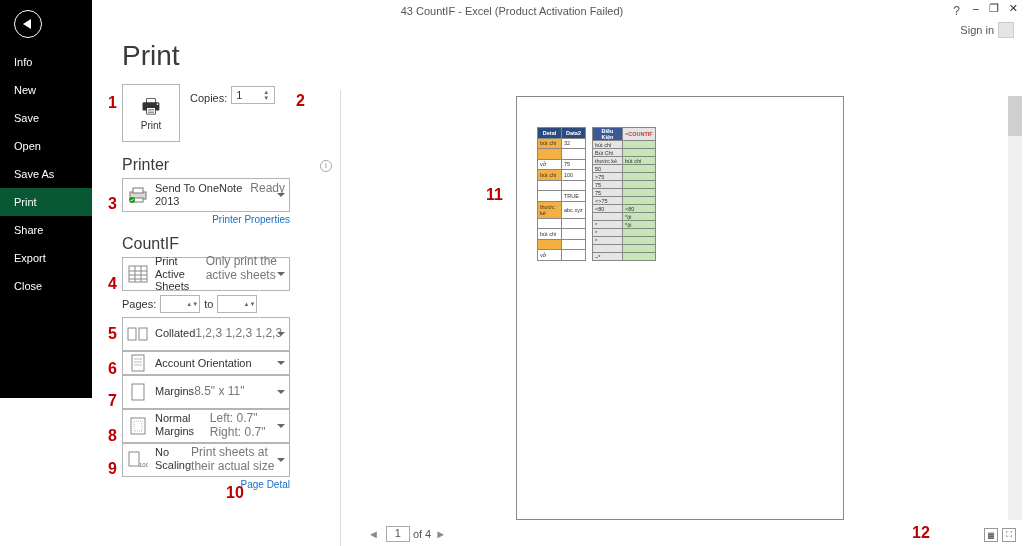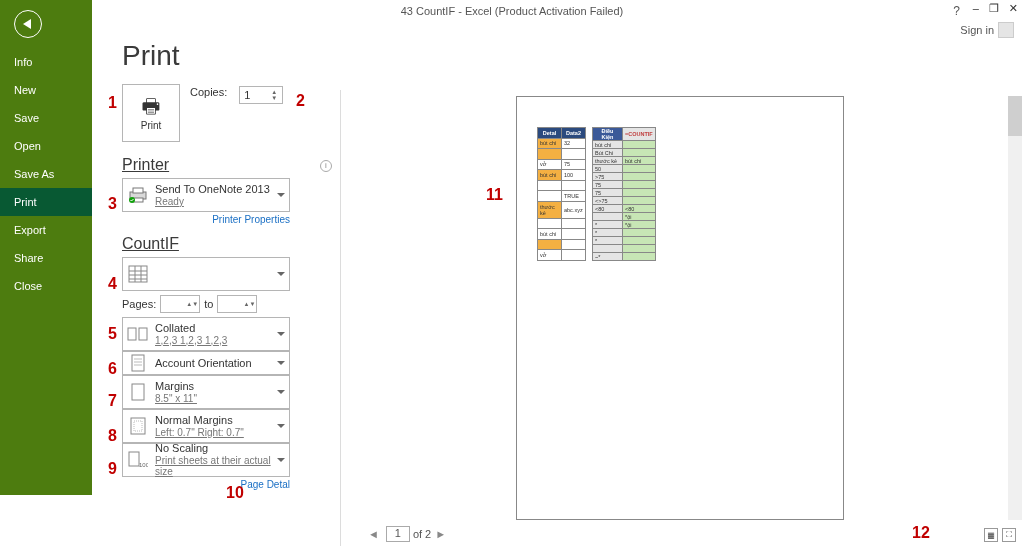--- a/index.html
+++ b/index.html
@@ -7,50 +7,50 @@
 
 
 .titlebar { position: absolute; top: 0; left: 0; right: 0; height: 22px; display: flex; align-items: center; justify-content: center; }
 .titlebar .title { font-size: 11px; color: #555; }
 .titlebar .win-controls { position: absolute; right: 6px; top: 2px; display: flex; gap: 10px; }
 .titlebar .help { position: absolute; right: 64px; top: 4px; color: #555; font-size: 12px; }
 .signin { position: absolute; right: 10px; top: 22px; font-size: 11px; color: #555; display: flex; align-items: center; gap: 4px; }
 .avatar { width: 16px; height: 16px; background: #e5e5e5; border: 1px solid #ccc; display: inline-block; }
 
 
-.sidebar { position: absolute; left: 0; top: 0; width: 92px; height: 495px; background: #4d7c0f; color: #fff; padding-top: 10px; }
+.sidebar { position: absolute; left: 0; top: 0; width: 92px; height: 398px; background: #000000; color: #fff; padding-top: 10px; }
 .back-circle { width: 28px; height: 28px; border: 1px solid #fff; border-radius: 50%; display: flex; align-items: center; justify-content: center; margin-left: 14px; margin-bottom: 10px; cursor: pointer; }
 .back-arrow { width: 0; height: 0; border-top: 5px solid transparent; border-bottom: 5px solid transparent; border-right: 8px solid #fff; margin-right: 2px; }
 .nav-item { padding: 8px 14px; font-size: 11px; cursor: pointer; }
 .nav-item.active { background: #085933; }
 .nav-spacer { height: 22px; }
 
 
 .panel { position: absolute; left: 92px; top: 40px; width: 240px; height: 500px; padding-left: 30px; }
 .page-title { font-size: 28px; color: #3a3a3a; font-weight: 300; margin-bottom: 12px; }
 
 .print-row { display: flex; align-items: flex-start; gap: 10px; margin-bottom: 14px; }
 .print-btn { width: 58px; height: 58px; border: 1px solid #b5b5b5; display: flex; flex-direction: column; align-items: center; justify-content: center; cursor: pointer; }
 .printer-glyph { font-size: 20px; line-height: 1; }
 .print-btn-label { font-size: 10px; margin-top: 4px; }
-.copies-row { display: flex; align-items: flex-start; gap: 12px; font-size: 11px; margin-top: 2px; }
+.copies-row { display: flex; align-items: flex-end; gap: 4px; font-size: 11px; margin-top: 2px; }
 .spinner { width: 44px; height: 18px; border: 1px solid #b5b5b5; display: flex; align-items: center; padding-left: 4px; position: relative; background: #fff; }
 .spinner .arrows { position: absolute; right: 1px; top: 0; bottom: 0; width: 10px; display: flex; flex-direction: column; justify-content: center; font-size: 6px; line-height: 6px; color: #666; }
 
-.section-label { font-size: 16px; color: #3a3a3a; font-weight: 300; margin-bottom: 4px; position: relative; text-decoration: underline; }
+.section-label { font-size: 16px; color: #3a3a3a; font-weight: 300; margin-bottom: 4px; position: relative; }
 .info-icon { position: absolute; right: 0; top: 4px; width: 12px; height: 12px; border: 1px solid #aaa; border-radius: 50%; font-size: 8px; text-align: center; line-height: 10px; color: #888; }
 
 .dropdown { width: 168px; height: 34px; border: 1px solid #b5b5b5; display: flex; align-items: center; padding: 3px 4px; position: relative; background: #fff; cursor: pointer; gap: 6px; }
 .dropdown.tiny { width: 40px; height: 18px; }
 .dropdown .caret { position: absolute; right: 4px; top: 50%; transform: translateY(-50%); width: 0; height: 0; border-left: 4px solid transparent; border-right: 4px solid transparent; border-top: 4px solid #666; }
 .dd-icon { width: 22px; height: 22px; display: flex; align-items: center; justify-content: center; flex-shrink: 0; }
 .dd-icon svg { display: block; }
-.dd-text { display: flex; flex-direction: column; line-height: 1.15; }
+.dd-text { display: flex; flex-direction: row; line-height: 1.15; }
 .dd-title { font-size: 11px; color: #333; }
-.dd-sub { font-size: 10px; color: #777; text-decoration: underline; }
+.dd-sub { font-size: 12px; color: #777; }
 
 .link { color: #1a6fc4; font-size: 10px; cursor: pointer; text-align: right; width: 168px; margin-top: 2px; display: block; }
 
 .pages-row { display: flex; align-items: center; gap: 4px; font-size: 11px; margin: 4px 0; }
 
 
 .callout { position: absolute; color: #c00000; font-weight: bold; font-size: 16px; }
 
 
 .preview-wrap { position: absolute; left: 340px; top: 40px; right: 0; bottom: 0; }
@@ -97,22 +97,22 @@
   <div class="back-circle">
     <div class="back-arrow"></div>
   </div>
   <div id="nav-items">
       <div class="nav-item">Info</div>
       <div class="nav-item">New</div>
       <div class="nav-item">Save</div>
       <div class="nav-item">Open</div>
       <div class="nav-item">Save As</div>
       <div class="nav-item active">Print</div>
+      <div class="nav-item">Share</div>
       <div class="nav-item">Export</div>
-      <div class="nav-item">Share</div>
       <div class="nav-item">Close</div>
     </div>
   <div class="nav-spacer"></div>
 </div>
 
 <div class="panel">
   <div class="page-title">Print</div>
 
   <div class="print-row">
     <div class="print-btn">
@@ -159,20 +159,24 @@
     <span class="dd-icon">
       <svg width="20" height="18" viewBox="0 0 20 18">
           <rect x="1" y="1" width="18" height="16" fill="#fff" stroke="#888"></rect>
           <line x1="1" y1="6" x2="19" y2="6" stroke="#888"></line>
           <line x1="1" y1="10" x2="19" y2="10" stroke="#888"></line>
           <line x1="1" y1="14" x2="19" y2="14" stroke="#888"></line>
           <line x1="7" y1="1" x2="7" y2="17" stroke="#888"></line>
           <line x1="13" y1="1" x2="13" y2="17" stroke="#888"></line>
         </svg>
     </span>
+    <span class="dd-text">
+      <span class="dd-title">Print Active Sheets</span>
+      <span class="dd-sub">Only print the active sheets</span>
+    </span>
     <span class="caret"></span>
   </div>
 
   <div class="pages-row">
     <span>Pages:</span>
     <div class="dropdown tiny">
         <div class="arrows" style="position:absolute;right:1px;font-size:6px;line-height:6px;color:#666"><span>▲</span><span>▼</span></div>
       </div>
     <span>to</span>
     <div class="dropdown tiny">
@@ -395,20 +399,20 @@
           </tbody>
       </table>
     </div>
   </div>
   <div class="scrollbar">
       <div class="thumb"></div>
     </div>
   <div class="footer">
     <span class="nav-arrow">◄</span>
     <span class="page-box">1</span>
-    <span> of 2 </span>
+    <span> of 4 </span>
     <span class="nav-arrow">►</span>
   </div>
   <div class="zoom-icons">
     <span class="zicon">▦</span>
     <span class="zicon">⛶</span>
   </div>
 </div>
 
 </body></html>

